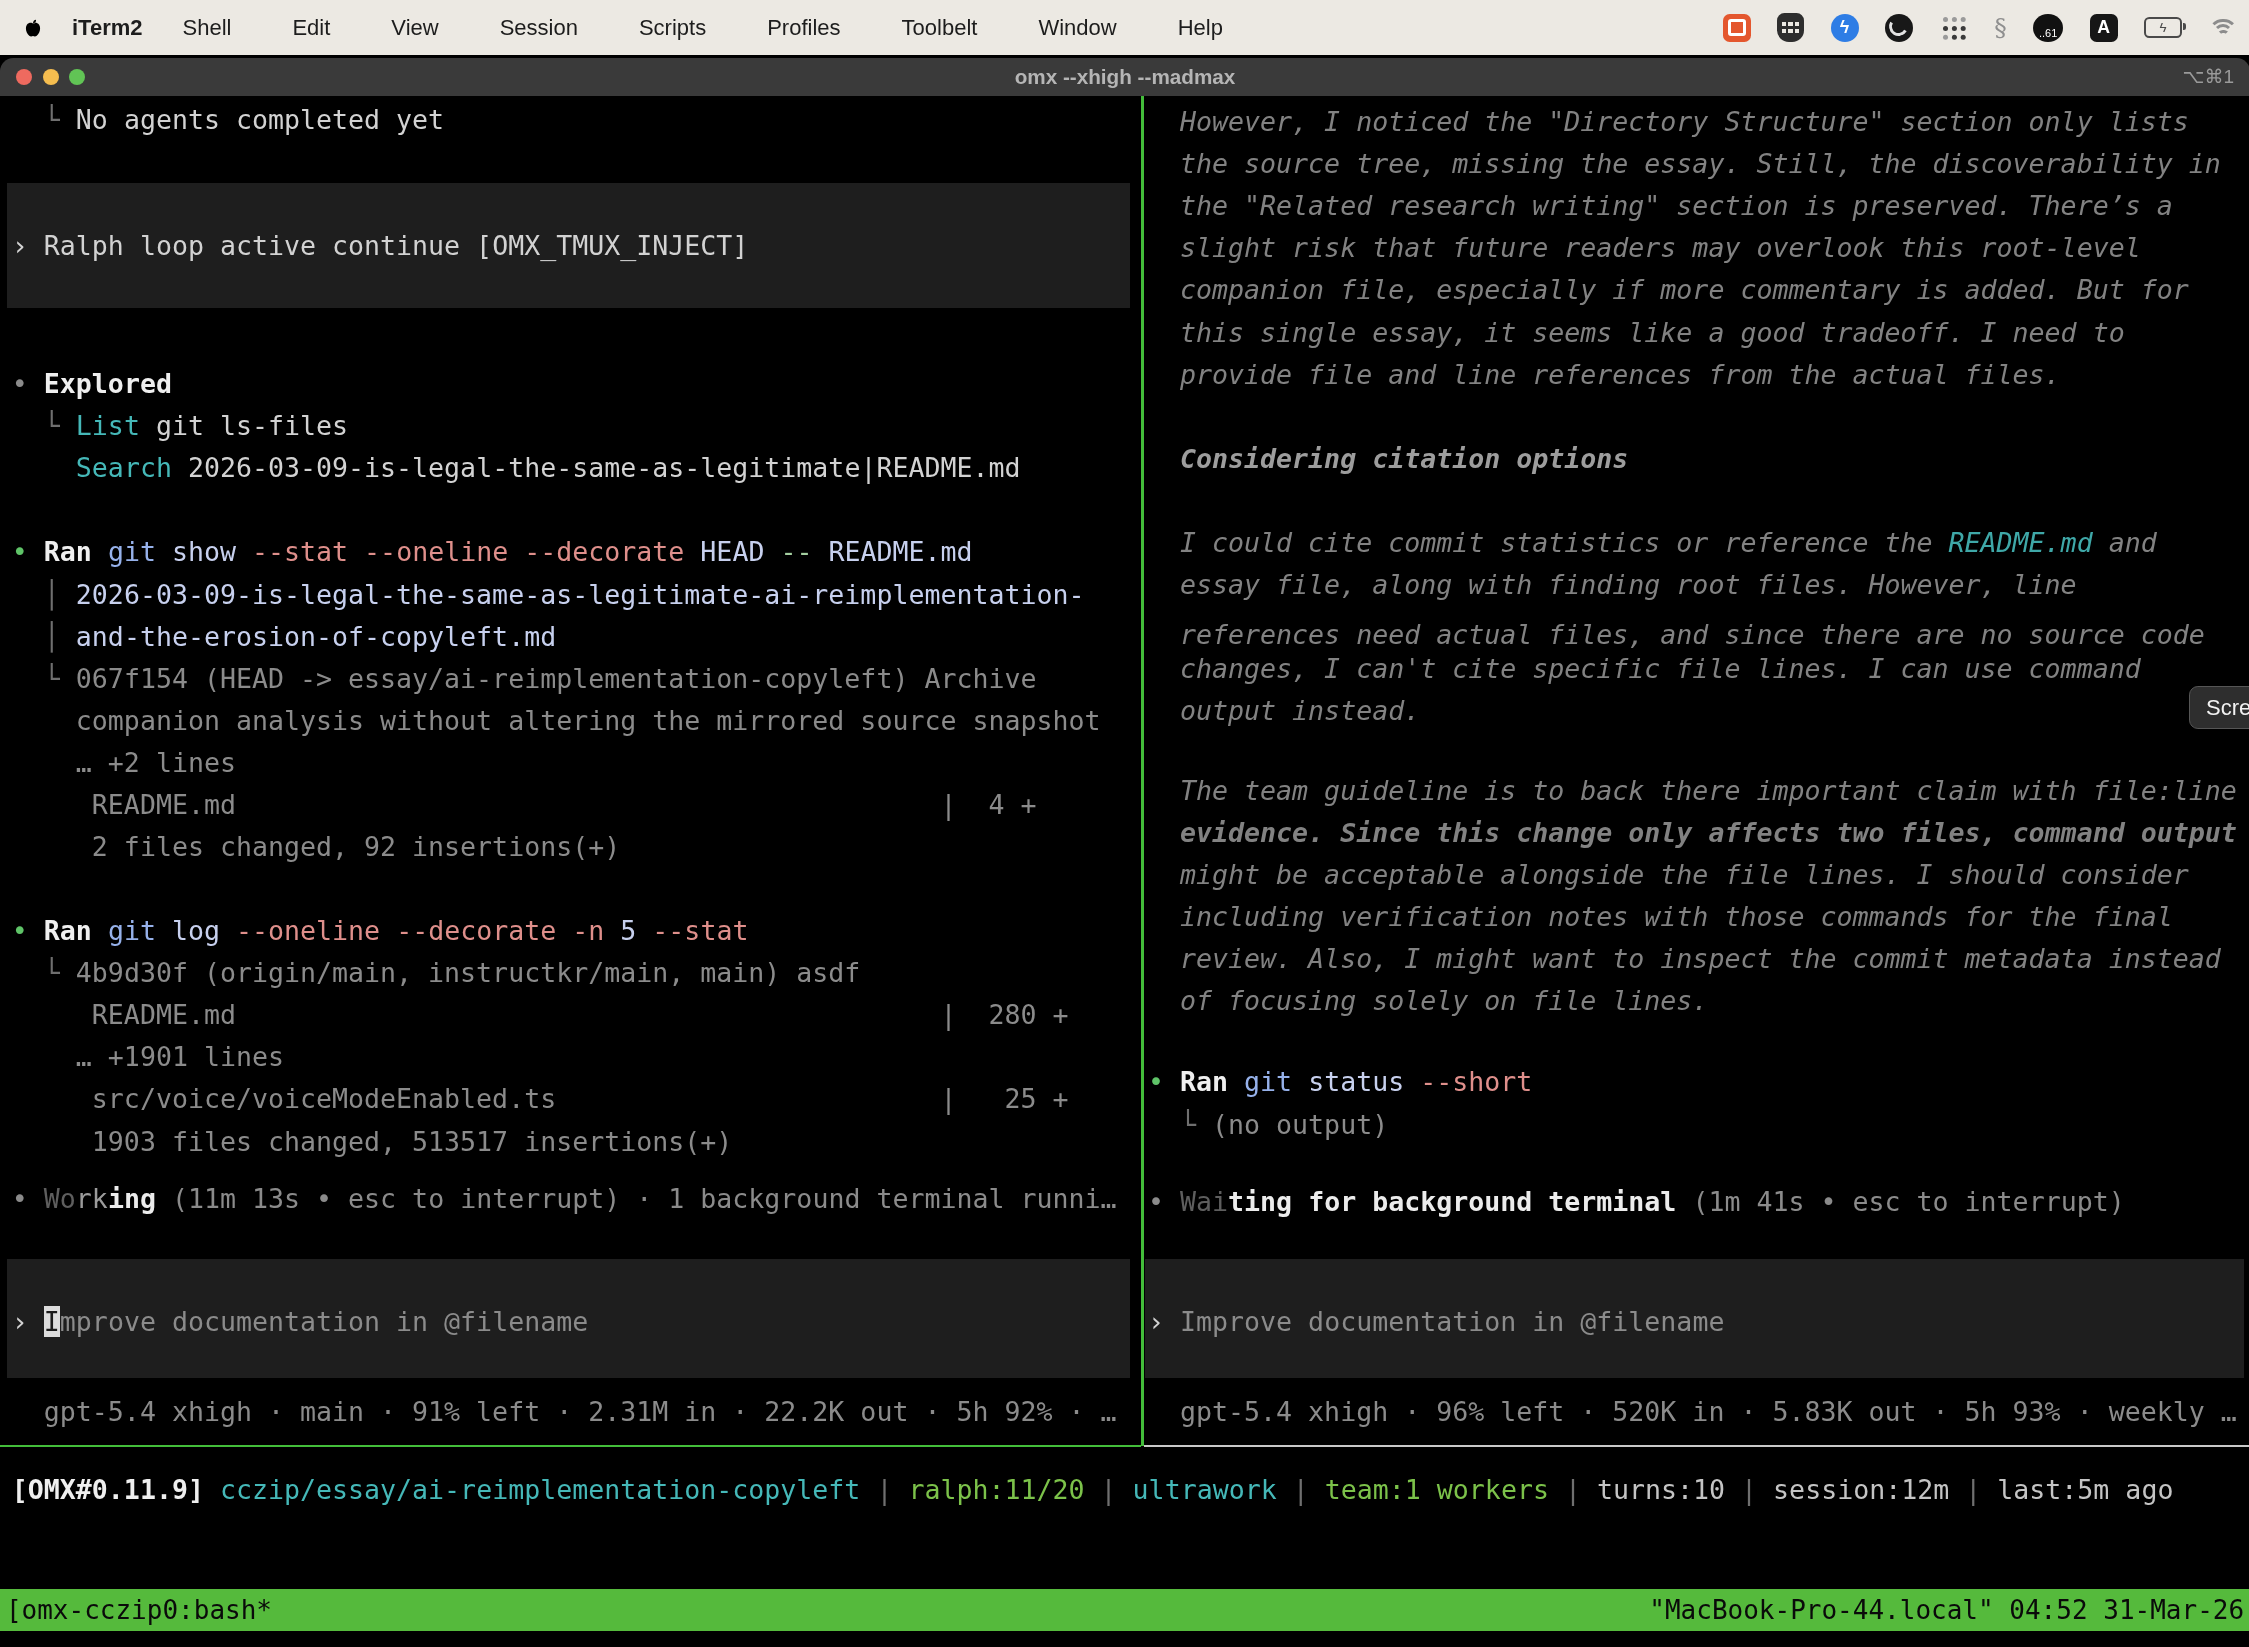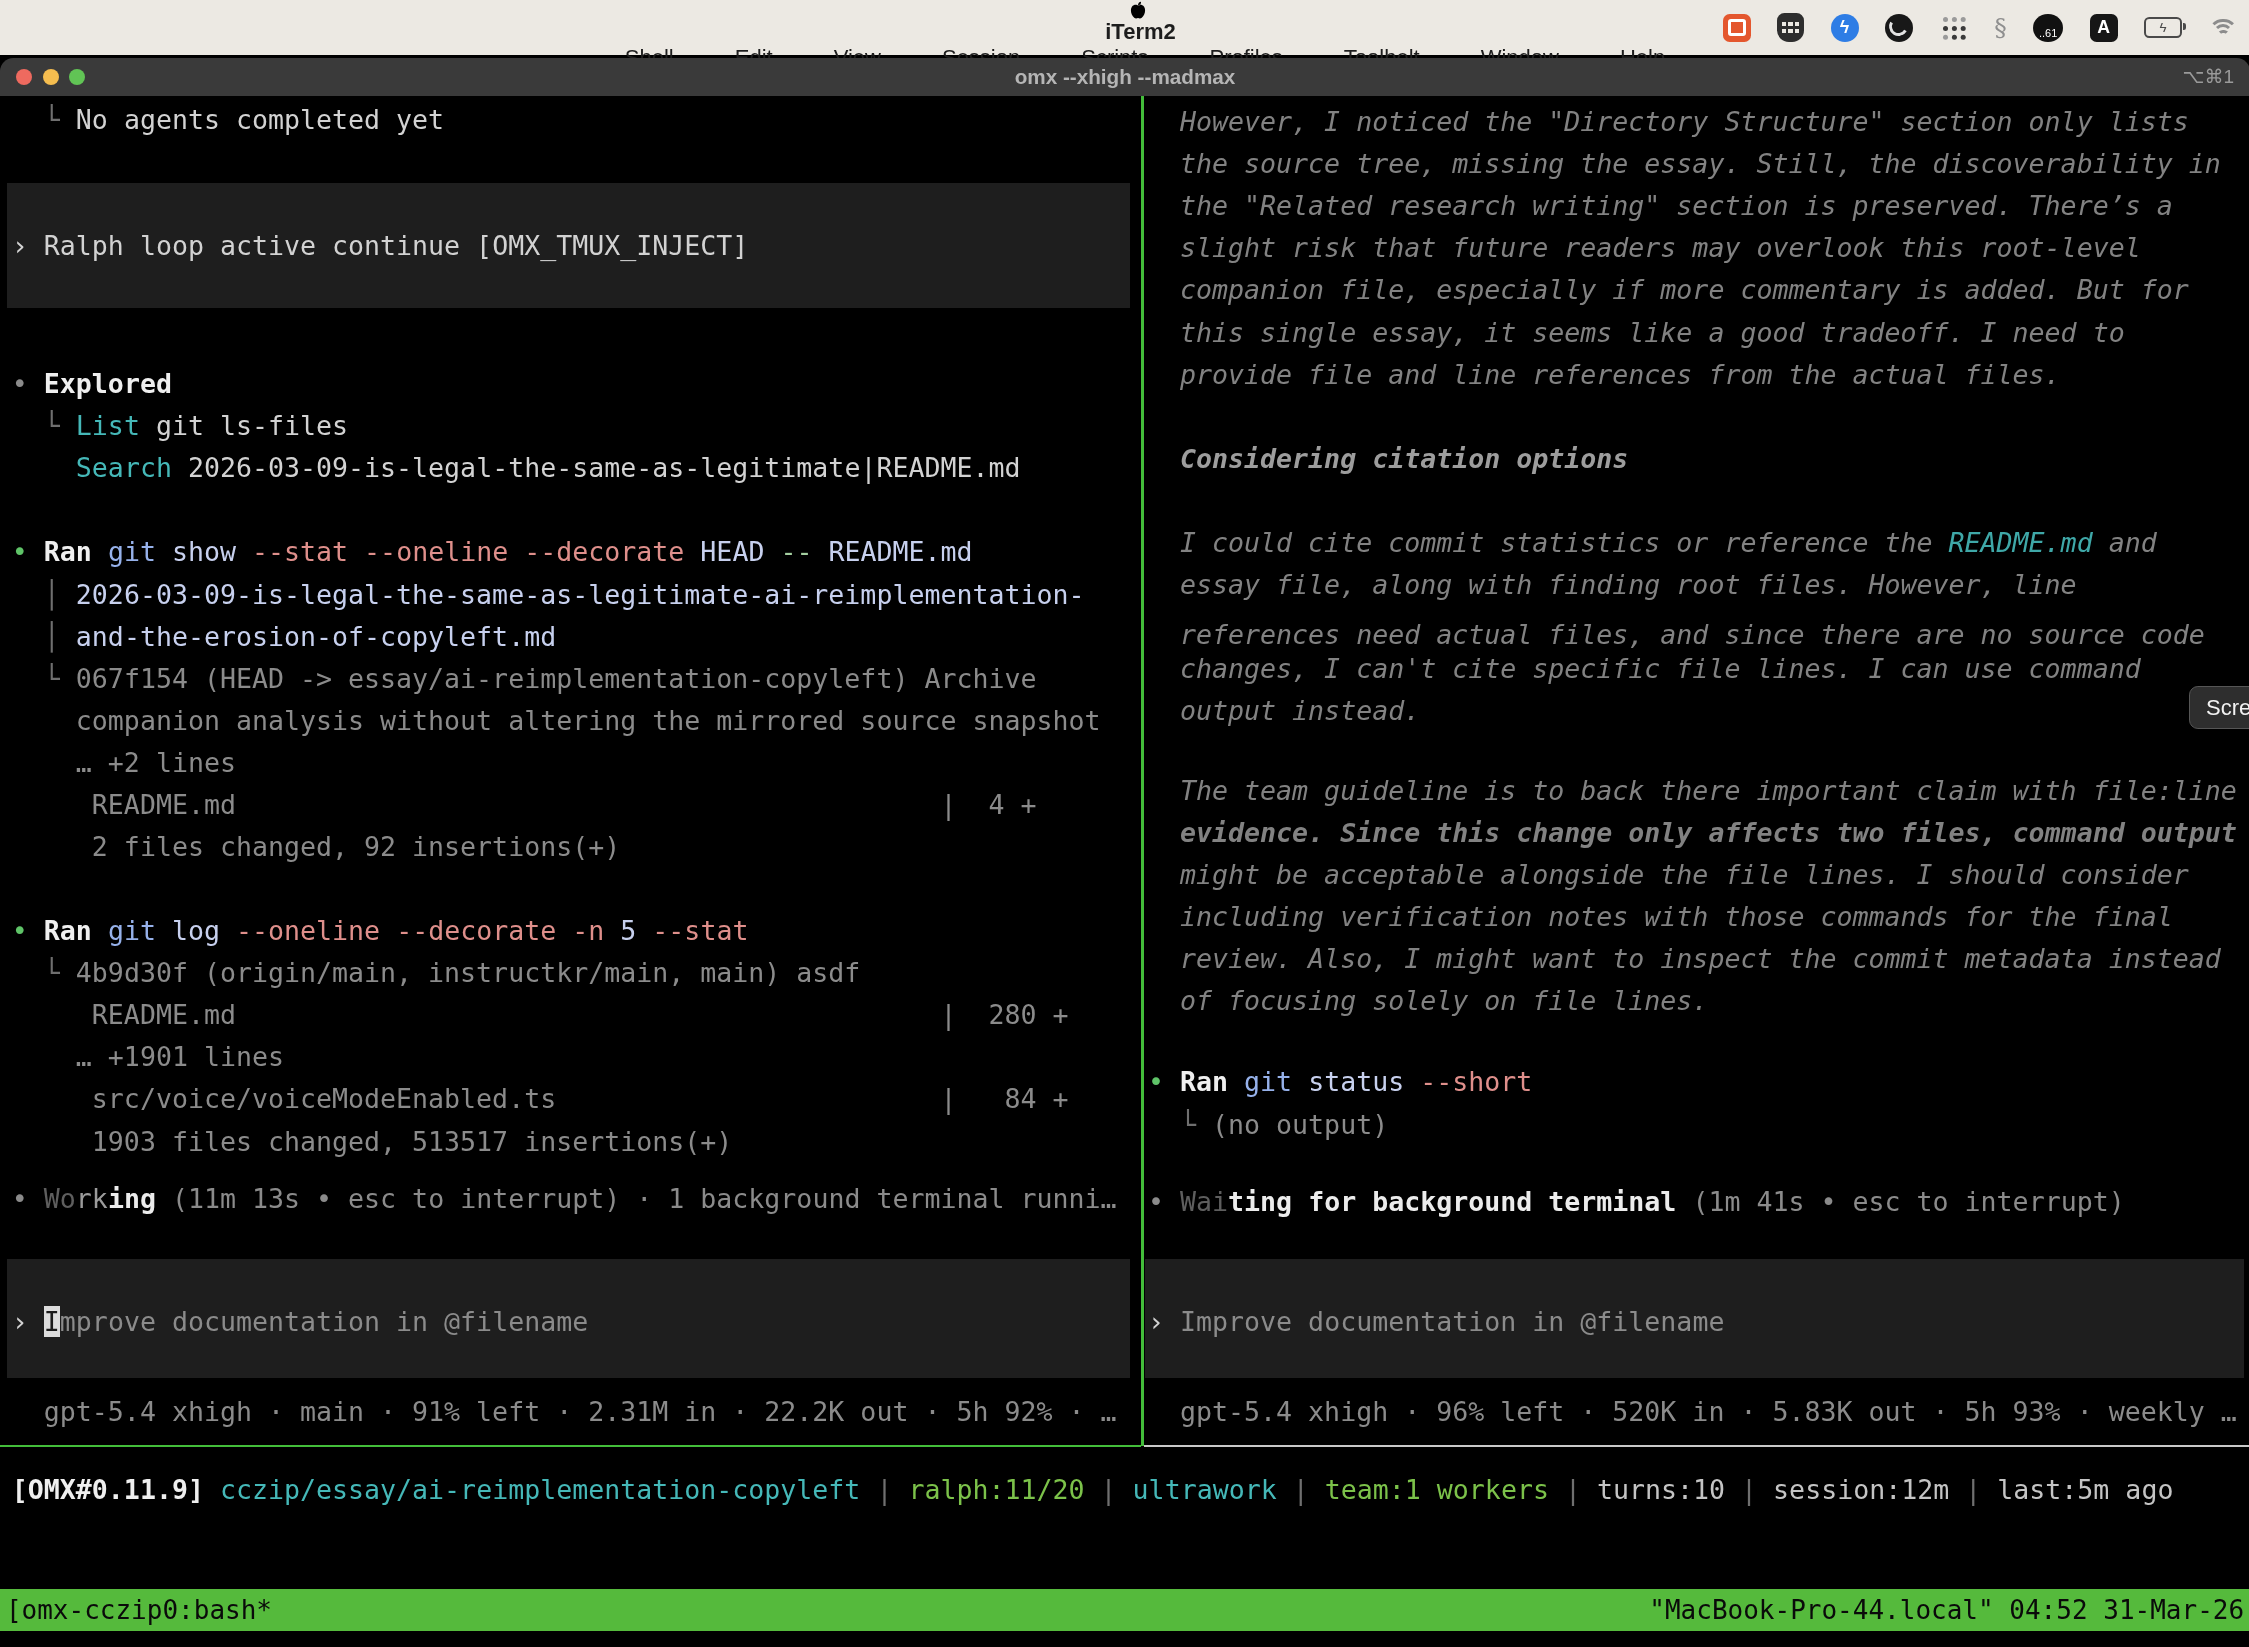--- a/index.html
+++ b/index.html
@@ -1,21 +1,21 @@
 <!DOCTYPE html>
 <html style="font-size:11.8px"><head>
 <meta charset="utf-8">
 <style>
   html,body{margin:0;padding:0;background:#000;}
   #page{position:relative;width:2250px;height:1648px;background:#000;overflow:hidden;
         font-family:"DejaVu Sans Mono",monospace;}
   
   #menubar{position:absolute;top:0;left:0;width:2250px;height:55px;background:#ECE9E3;
            display:flex;align-items:center;font-family:"Liberation Sans",sans-serif;
-           font-size:22px;color:#1d1d1d;flex-direction:column;}
+           font-size:22px;color:#1d1d1d;}
   #menubar .apple{margin-left:25px;display:flex;align-items:center;}
   #menubar .appname{font-weight:bold;margin-left:31px;}
   #menu-items{display:flex;margin-left:40px;gap:61px;}
   .mitem{cursor:default;}
   #menu-status{position:absolute;right:11.8px;top:0;height:55px;display:flex;align-items:center;gap:26.6px;}
   .mb-ic{display:flex;align-items:center;justify-content:center;}
   .ic-chat{width:28px;height:28px;border-radius:6.6px;background:#E4572E;}
   .ic-chat>div{width:11.8px;height:11.8px;border:3.7px solid #fff;border-radius:3px;margin:4.4px auto;}
   .ic-shield{width:26.6px;height:29.5px;background:#2e2e2e;border-radius:7.4px 7.4px 11.8px 11.8px;
              display:flex;flex-wrap:wrap;gap:2.2px;padding:5.9px 4.4px;box-sizing:border-box;align-content:center;justify-content:center;}
@@ -162,21 +162,21 @@
       <div class="tline" style="top: 616px; left: 11.8px;"><span class="c-gd">  │ </span><span class="c-lv">and-the-erosion-of-copyleft.md</span></div>
       <div class="tline" style="top: 658px; left: 11.8px;"><span class="c-gd">  └ </span><span class="c-g">067f154 (HEAD -&gt; essay/ai-reimplementation-copyleft) Archive</span></div>
       <div class="tline" style="top: 700px; left: 11.8px;"><span class="c-g">    companion analysis without altering the mirrored source snapshot</span></div>
       <div class="tline" style="top: 742px; left: 11.8px;"><span class="c-g">    … +2 lines</span></div>
       <div class="tline" style="top: 784px; left: 11.8px;"><span class="c-g">     README.md                                            |  4 +</span></div>
       <div class="tline" style="top: 826px; left: 11.8px;"><span class="c-g">     2 files changed, 92 insertions(+)</span></div>
       <div class="tline" style="top: 910px; left: 11.8px;"><span class="c-gb">• </span><span class="c-W">Ran</span><span class="c-w"> </span><span class="c-bl">git</span><span class="c-w"> </span><span class="c-lv">log</span><span class="c-w"> </span><span class="c-pk">--oneline</span><span class="c-w"> </span><span class="c-pk">--decorate</span><span class="c-w"> </span><span class="c-pk">-n</span><span class="c-w"> </span><span class="c-lv">5</span><span class="c-w"> </span><span class="c-pk">--stat</span></div>
       <div class="tline" style="top: 952px; left: 11.8px;"><span class="c-gd">  └ </span><span class="c-g">4b9d30f (origin/main, instructkr/main, main) asdf</span></div>
       <div class="tline" style="top: 994px; left: 11.8px; text-align: center;"><span class="c-g">     README.md                                            |  280 +</span></div>
       <div class="tline" style="top: 1036px; left: 11.8px;"><span class="c-g">    … +1901 lines</span></div>
-      <div class="tline" style="top: 1078px; left: 11.8px;"><span class="c-g">     src/voice/voiceModeEnabled.ts                        |   84 +</span></div>
+      <div class="tline" style="top: 1078px; left: 11.8px;"><span class="c-g">     src/voice/voiceModeEnabled.ts                        |   25 +</span></div>
       <div class="tline" style="top: 1121px; left: 11.8px;"><span class="c-g">     1903 files changed, 513517 insertions(+)</span></div>
       <div class="tline" style="top: 1178px; left: 11.8px;"><span class="c-g">• </span><span class="c-sh1">Wo</span><span class="c-sh2">rk</span><span class="c-shW">ing</span><span class="c-g"> </span><span class="c-g">(11m 13s • esc to interrupt) · 1 background terminal runni…</span></div>
       <div class="tline" style="top: 1301px; left: 11.8px;"><span class="c-w">› </span><span class="c-cur">I</span><span class="c-g">mprove documentation in @filename</span></div>
       <div class="tline" style="top: 1391px; left: 11.8px;"><span class="c-g">  gpt-5.4 xhigh · main · 91% left · 2.31M in · 22.2K out · 5h 92% · …</span></div>
       <div class="tline" style="top: 101px; left: 1148px;"><span class="c-it">  However, I noticed the "Directory Structure" section only lists</span></div>
       <div class="tline" style="top: 143px; left: 1148px;"><span class="c-it">  the source tree, missing the essay. Still, the discoverability in</span></div>
       <div class="tline" style="top: 185px; left: 1148px;"><span class="c-it">  the "Related research writing" section is preserved. There’s a</span></div>
       <div class="tline" style="top: 227px; left: 1148px;"><span class="c-it">  slight risk that future readers may overlook this root-level</span></div>
       <div class="tline" style="top: 269px; left: 1148px;"><span class="c-it">  companion file, especially if more commentary is added. But for</span></div>
       <div class="tline" style="top: 312px; left: 1148px;"><span class="c-it">  this single essay, it seems like a good tradeoff. I need to</span></div>

